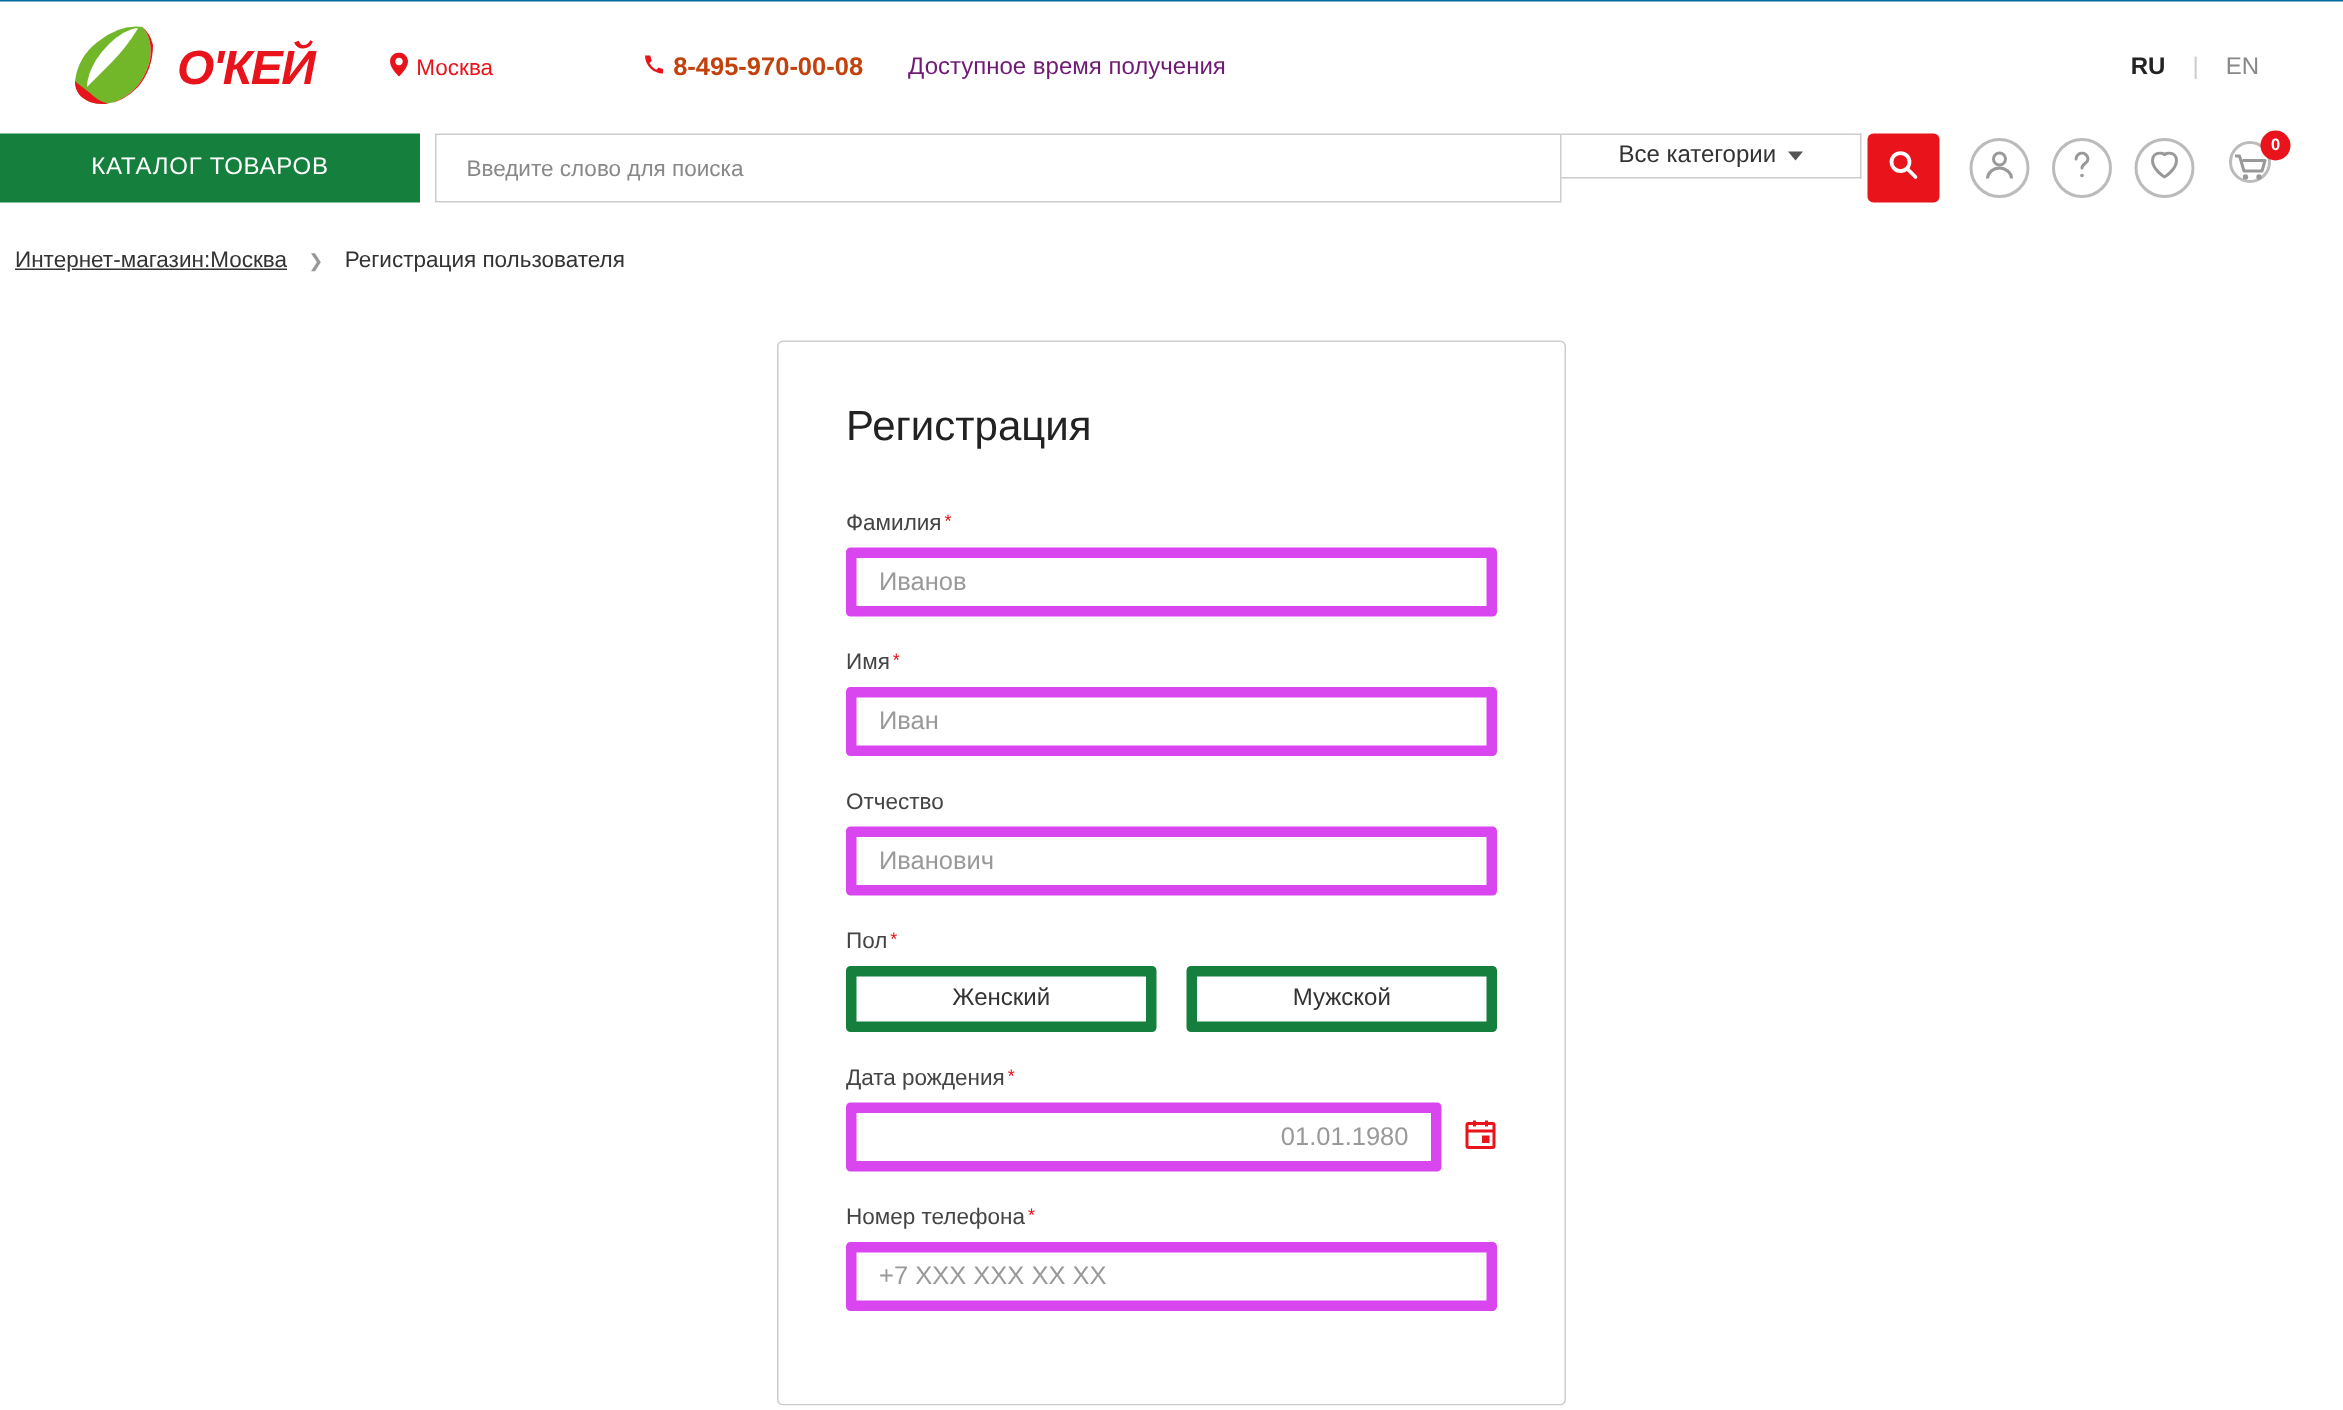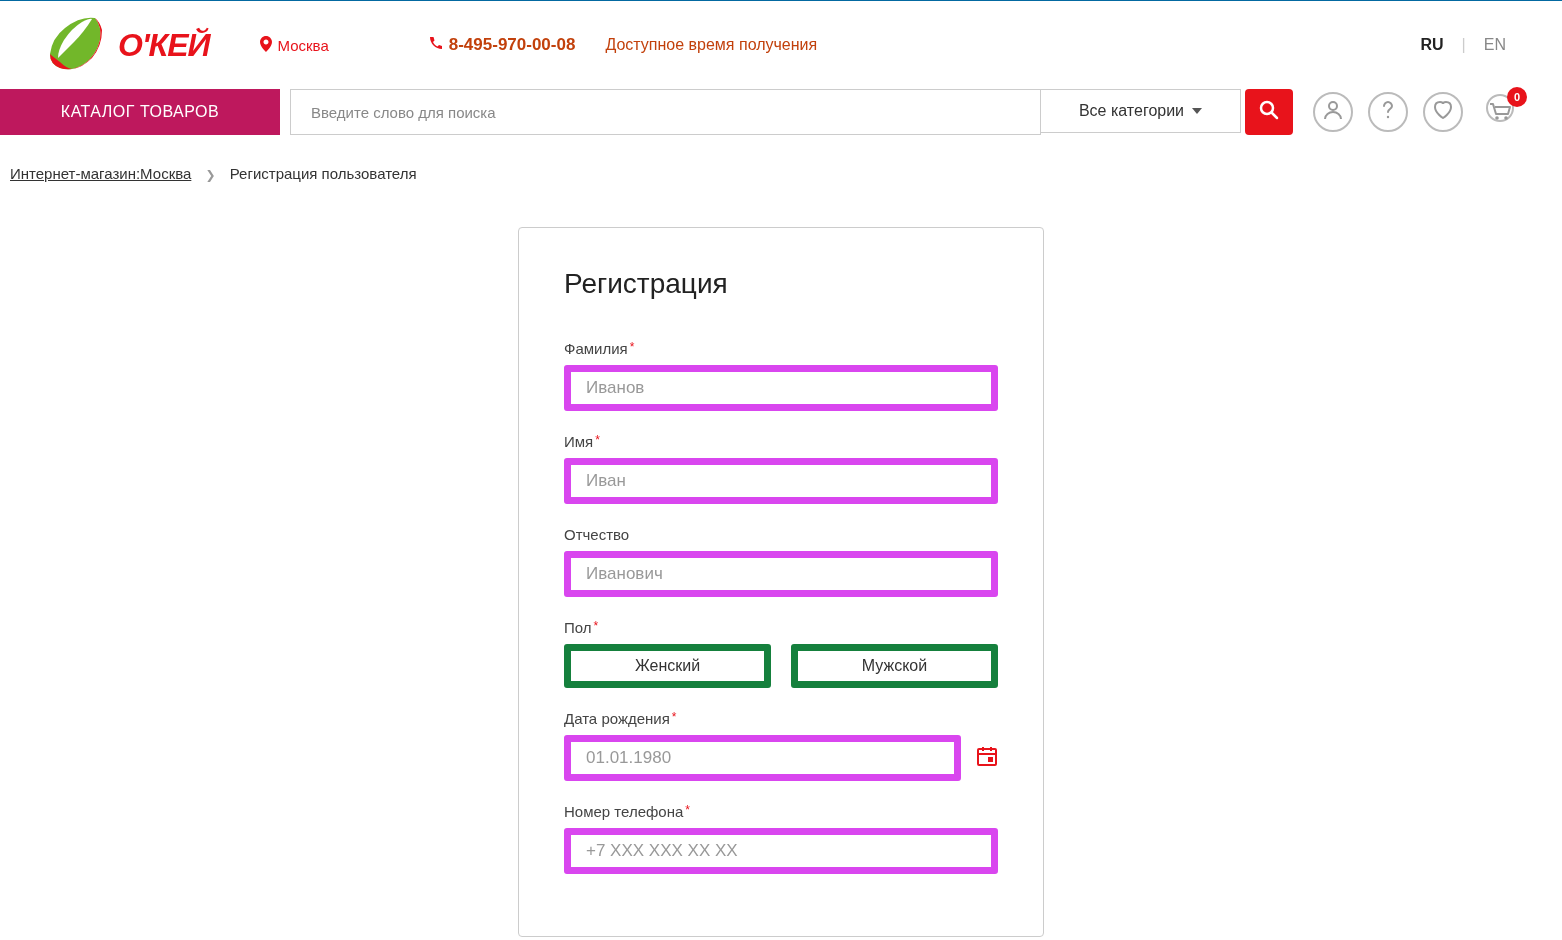--- a/index.html
+++ b/index.html
@@ -15,38 +15,38 @@
     .logo { display: flex; align-items: center; cursor: pointer; }
     .logo-icon { position: relative; width: 68px; height: 58px; margin-right: 10px; }
     .logo-text { font-size: 32px; font-weight: 800; font-style: italic; color: #e8131b; letter-spacing: -1px; }
     
     .location { display: flex; align-items: center; margin-left: 50px; color: #e8131b; cursor: pointer; font-size: 15px; }
     .location-icon { margin-right: 6px; }
     
     .phone { display: flex; align-items: center; margin-left: 100px; color: #c2410c; font-weight: 700; font-size: 17px; cursor: pointer; }
     .phone-icon { margin-right: 6px; }
     
-    .delivery-info { margin-left: 30px; color: #c2410c; font-size: 16px; }
+    .delivery-info { margin-left: 30px; color: #701a75; font-size: 16px; }
     
     .lang-switcher { position: absolute; right: 56px; display: flex; align-items: center; font-size: 16px; gap: 12px; }
     .lang-active { font-weight: 700; color: #222; cursor: pointer; }
     .lang-inactive { color: #888; cursor: pointer; }
     .lang-divider { margin: 0 6px; color: #ccc; }
     
     .header-main {
       display: flex;
       align-items: center;
       padding: 0 40px 15px 0;
     }
-    .catalog-btn { background: #be185d; color: #fff; height: 46px; width: 280px; display: flex; align-items: center; justify-content: center; font-size: 16px; letter-spacing: 0.5px; cursor: pointer; font-weight: 500; }
+    .catalog-btn { background: #15803d; color: #fff; height: 46px; width: 280px; display: flex; align-items: center; justify-content: center; font-size: 16px; letter-spacing: 0.5px; cursor: pointer; font-weight: 500; }
     
     .search-wrapper { display: flex; flex: 1; margin-left: 10px; margin-right: 15px; }
     .search-input { flex: 1; height: 46px; border: 1px solid #ccc; padding: 0 20px; font-size: 15px; outline: none; }
     .search-input::placeholder { color: #888; }
-    .categories-selector { display: flex; align-items: center; justify-content: center; width: 200px; height: 44px; border: 1px solid #ccc; border-left: none; font-size: 16px; cursor: pointer; color: #333; }
+    .categories-selector { display: flex; align-items: center; justify-content: center; width: 200px; height: 30px; border: 1px solid #ccc; border-left: none; font-size: 16px; cursor: pointer; color: #333; }
     .dropdown-caret { width: 0; height: 0; border-left: 5px solid transparent; border-right: 5px solid transparent; border-top: 6px solid #555; margin-left: 8px; }
     .search-btn { width: 48px; height: 46px; background: #e8131b; display: flex; align-items: center; justify-content: center; cursor: pointer; border-radius: 4px; margin-left: 4px; }
     
     .header-icons { display: flex; align-items: center; gap: 15px; margin-left: 5px; }
     .icon-circle { width: 40px; height: 40px; border: 2px solid #bbb; border-radius: 50%; display: flex; align-items: center; justify-content: center; cursor: pointer; color: #999; }
     .cart-wrapper { position: relative; cursor: pointer; width: 44px; height: 40px; display:flex; align-items:center; justify-content:center;}
     .cart-badge { position: absolute; top: -5px; right: -5px; background: #e8131b; color: #fff; width: 20px; height: 20px; border-radius: 50%; display: flex; align-items: center; justify-content: center; font-size: 11px; font-weight: 700; }
     
     .breadcrumb { padding: 15px 10px; font-size: 15px; color: #333; }
     .breadcrumb-link { text-decoration: underline; cursor: pointer; }
@@ -55,21 +55,21 @@
     .form-container { max-width: 526px; margin: 30px auto 0; border: 1px solid #ccc; border-radius: 4px; padding: 40px 45px; }
     .form-title { font-size: 28px; font-weight: 500; color: #222; margin-bottom: 40px; }
     .form-group { margin-bottom: 22px; }
     .form-label { display: block; font-size: 15px; color: #444; margin-bottom: 8px; }
     .required-mark { color: #e8131b; margin-left: 2px; font-size: 12px; vertical-align: top;}
     .form-input { width: 100%; height: 46px; border: 7px solid #d946ef; border-radius: 3px; padding: 0 15px; font-size: 17px; outline: none; }
     .form-input::placeholder { color: #999; }
     .gender-row { display: flex; gap: 20px; }
     .gender-btn { flex: 1; height: 44px; border: 7px solid #15803d; border-radius: 3px; display: flex; align-items: center; justify-content: center; font-size: 16px; cursor: pointer; color: #333; }
     .date-row { display: flex; align-items: center; gap: 15px; }
-    .date-input { flex: 1; }
+    .date-input { flex: 1; text-align: right; }
     .calendar-icon { cursor: pointer; color: #e8131b; }
   </style>
 </head>
 <body>
 
 <div class="header-top">
   <div class="logo">
     <span class="logo-icon">
       <svg viewBox="0 0 68 58" width="68" height="58">
         <path d="M 55 2 Q 40 0 25 12 Q 12 22 10 38 Q 10 48 20 52 Q 32 56 44 48 Q 56 40 60 24 Q 62 10 55 2 Z" fill="#72b72a"></path>

